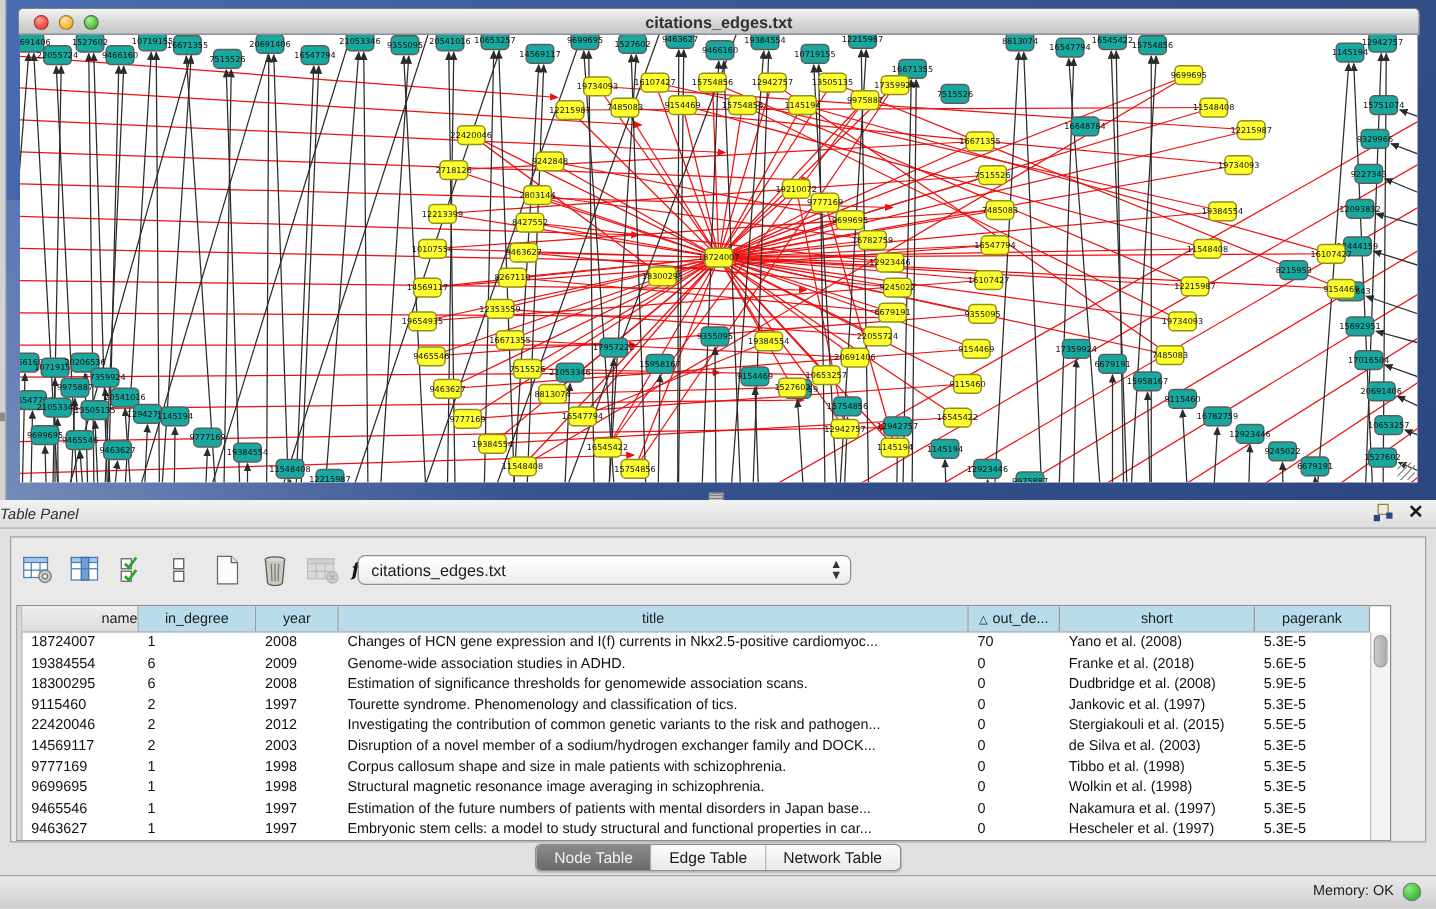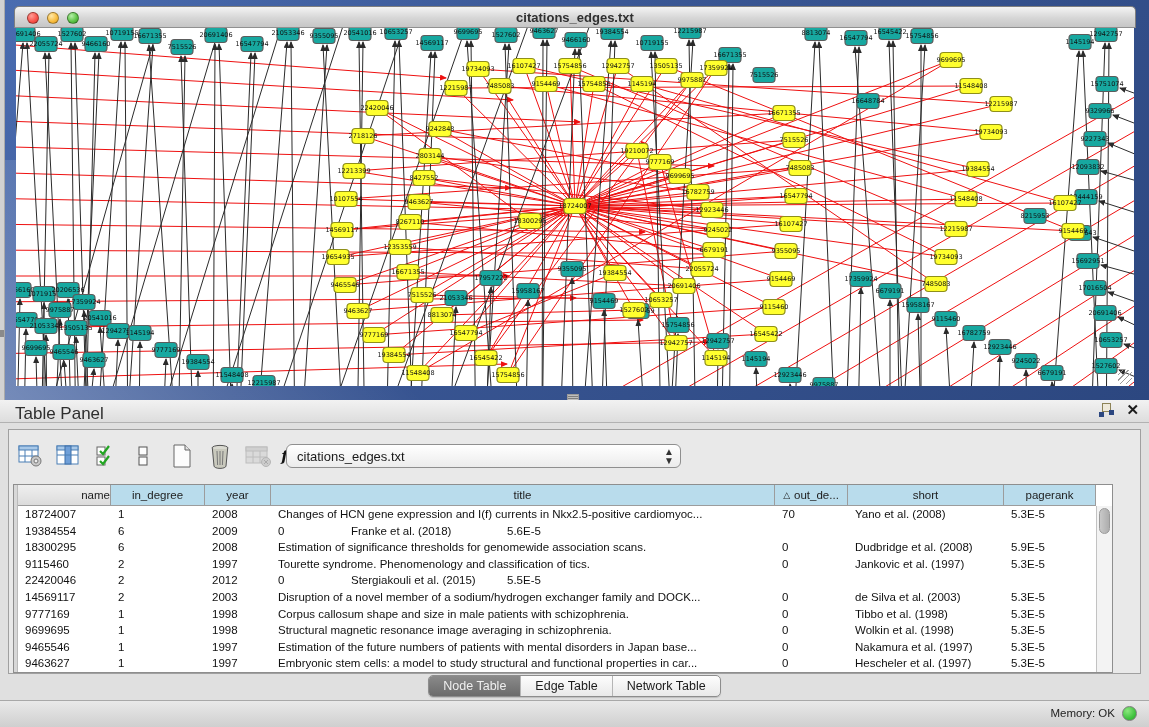--- a/index.html
+++ b/index.html
@@ -26,21 +26,21 @@
   .canvas svg { display:block; }
   .corner-grip { position:absolute; right:2px; bottom:2px; width:14px; height:14px;
        background:repeating-linear-gradient(135deg, transparent 0 3px, #9a9a9a 3px 4px); }
   .divider-grip { position:absolute; left:567px; top:394px; width:12px; height:7px;
        background:repeating-linear-gradient(#bdbdbd 0 1px, #7d7d7d 1px 2px); border:1px solid #9a9a9a; }
 
   
   .table-panel { position:absolute; left:0; top:400px; width:1149px; height:327px; background:#e0e0e0; }
   .panel-header { position:absolute; left:0; top:0; width:100%; height:23px;
                   background:linear-gradient(#f2f2f2,#ddd); border-bottom:1px solid #b2b2b2; }
-  .panel-title { position:absolute; left:15px; top:4px; font-size:17px; color:#2e2e2e; }
+  .panel-title { position:absolute; left:0; top:4px; font-size:12px; color:#2e2e2e;font-style:italic; }
   .panel-hicons { position:absolute; right:10px; top:3px; display:flex; gap:12px; align-items:center; }
   .float-icon { width:15px; height:14px; position:relative; cursor:default; }
   .float-icon .sq1 { position:absolute; left:3px; top:0; width:9px; height:9px; border:1px solid #8d8357; background:#efeadb; }
   .float-icon .sq2 { position:absolute; left:0; bottom:0; width:5px; height:5px; background:#2c4780; }
   .float-icon .sq3 { position:absolute; right:0; top:7px; width:5px; height:5px; background:#2c4780; }
   .close-icon { font-size:15px; font-weight:bold; color:#1c1c1c; line-height:14px; cursor:default; }
 
   .content-box { position:absolute; left:8px; top:29px; width:1133px; height:245px;
                  border:1px solid #a0a0a0; background:#e9e9e9; }
   .toolbar { position:absolute; left:8px; top:6px; height:40px; display:flex; align-items:center; gap:12px; }
@@ -1075,20 +1075,21 @@
             <div class="td" style="width: 66px;">2008</div>
             <div class="td" style="width: 504px;">Changes of HCN gene expression and I(f) currents in Nkx2.5-positive cardiomyoc...</div>
             <div class="td" style="width: 73px;">70</div>
             <div class="td" style="width: 156px;">Yano et al. (2008)</div>
             <div class="td" style="width: 92px;">5.3E-5</div>
           </div>
           <div class="tr">
             <div class="td" style="width: 93px;">19384554</div>
             <div class="td" style="width: 94px;">6</div>
             <div class="td" style="width: 66px;">2009</div>
+            <div class="td" style="width: 504px;">Genome-wide association studies in ADHD.</div>
             <div class="td" style="width: 73px;">0</div>
             <div class="td" style="width: 156px;">Franke et al. (2018)</div>
             <div class="td" style="width: 92px;">5.6E-5</div>
           </div>
           <div class="tr">
             <div class="td" style="width: 93px;">18300295</div>
             <div class="td" style="width: 94px;">6</div>
             <div class="td" style="width: 66px;">2008</div>
             <div class="td" style="width: 504px;">Estimation of significance thresholds for genomewide association scans.</div>
             <div class="td" style="width: 73px;">0</div>
@@ -1101,20 +1102,21 @@
             <div class="td" style="width: 66px;">1997</div>
             <div class="td" style="width: 504px;">Tourette syndrome. Phenomenology and classification of tics.</div>
             <div class="td" style="width: 73px;">0</div>
             <div class="td" style="width: 156px;">Jankovic et al. (1997)</div>
             <div class="td" style="width: 92px;">5.3E-5</div>
           </div>
           <div class="tr">
             <div class="td" style="width: 93px;">22420046</div>
             <div class="td" style="width: 94px;">2</div>
             <div class="td" style="width: 66px;">2012</div>
+            <div class="td" style="width: 504px;">Investigating the contribution of common genetic variants to the risk and pathogen...</div>
             <div class="td" style="width: 73px;">0</div>
             <div class="td" style="width: 156px;">Stergiakouli et al. (2015)</div>
             <div class="td" style="width: 92px;">5.5E-5</div>
           </div>
           <div class="tr">
             <div class="td" style="width: 93px;">14569117</div>
             <div class="td" style="width: 94px;">2</div>
             <div class="td" style="width: 66px;">2003</div>
             <div class="td" style="width: 504px;">Disruption of a novel member of a sodium/hydrogen exchanger family and DOCK...</div>
             <div class="td" style="width: 73px;">0</div>

